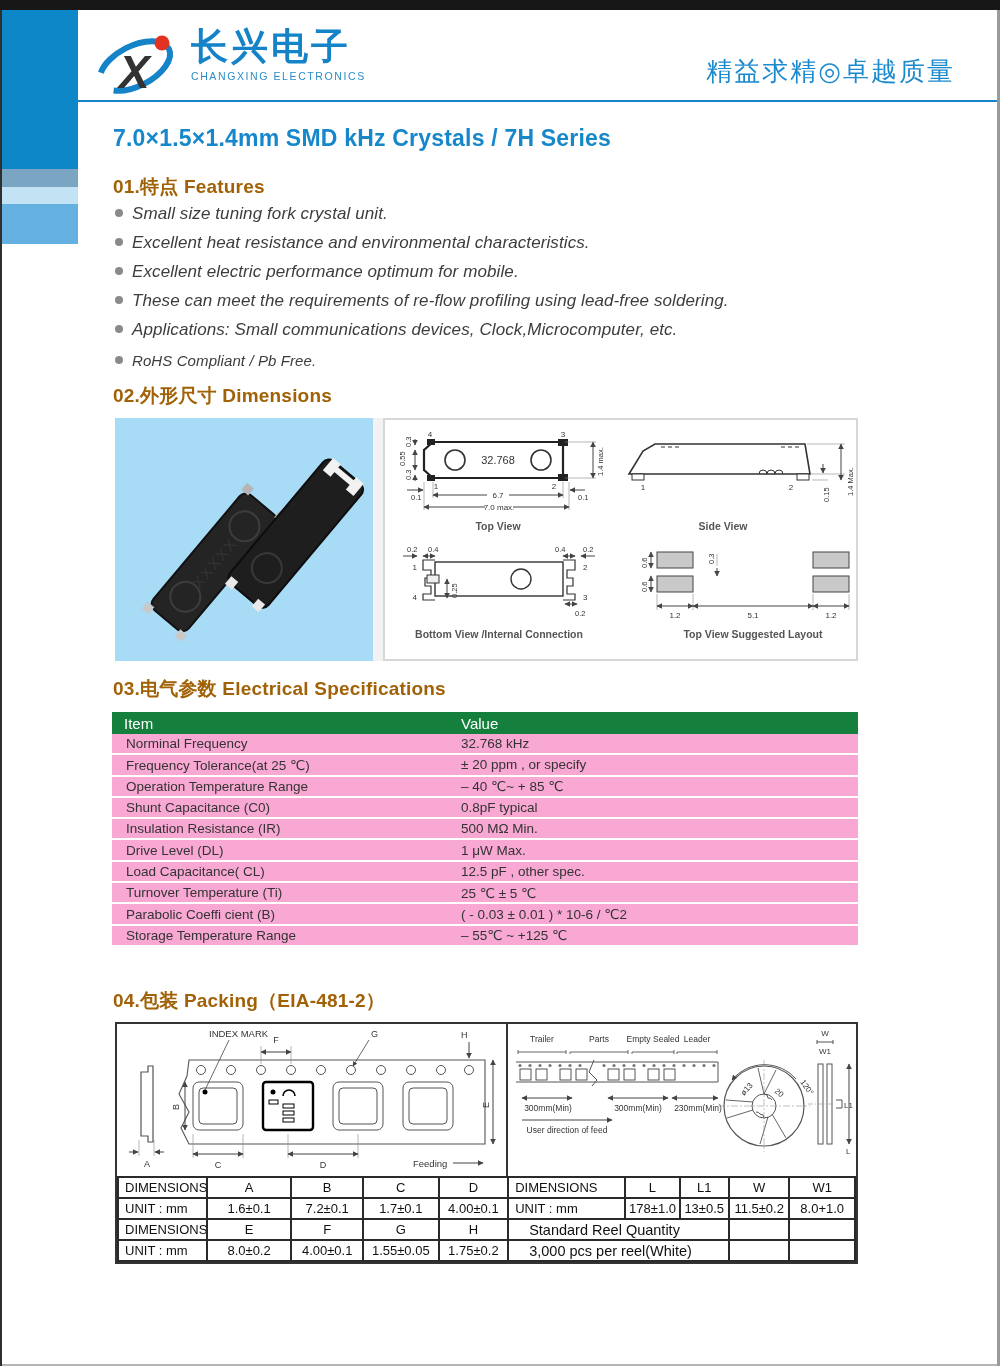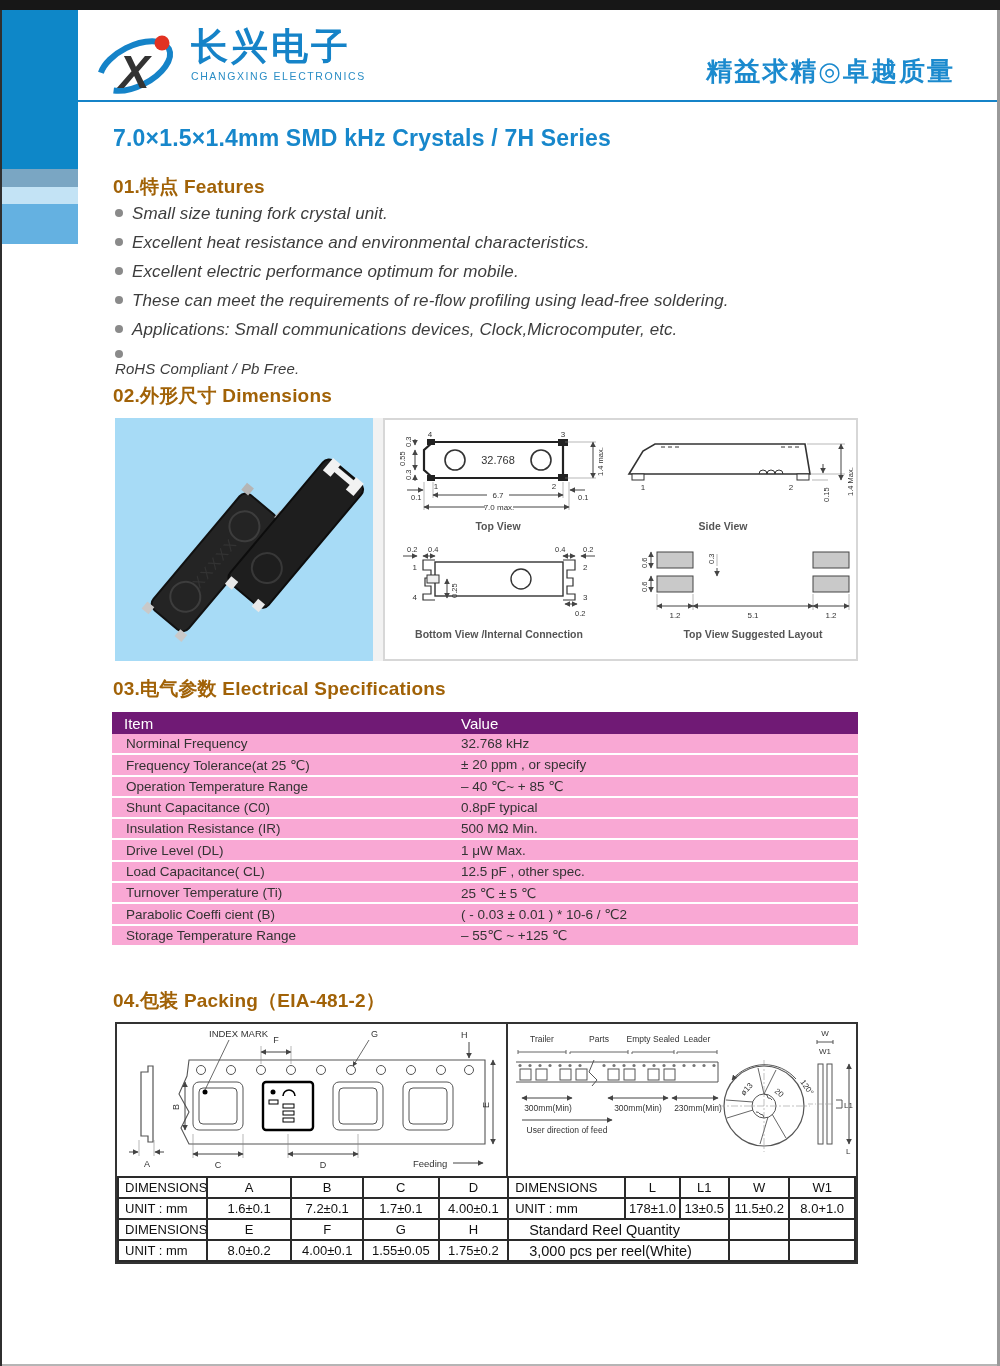--- a/index.html
+++ b/index.html
@@ -11,41 +11,41 @@
   .sidebar{position:absolute;top:10px;left:2px;width:76px;}
   .sb1{height:159px;background:#0e87c8;}
   .sb2{height:18px;background:#7aa6c3;}
   .sb3{height:17px;background:#c3e3f5;}
   .sb4{height:40px;background:#64b1e1;}
   
   .logo{position:absolute;left:95px;top:26px;display:flex;align-items:flex-start;}
   .logo-text{margin-left:10px;}
   .logo-cn{font-size:37px;font-weight:bold;color:#1583c8;letter-spacing:3px;line-height:1.15;}
   .logo-en{font-size:10.5px;color:#2a8dc5;letter-spacing:1.6px;margin-top:1px;}
-  .slogan{position:absolute;right:45px;top:54px;font-size:26px;color:#1b8ace;letter-spacing:2px;font-weight:bold;}
+  .slogan{position:absolute;right:45px;top:54px;font-size:26px;color:#1b8ace;letter-spacing:2px;}
   .header-rule{position:absolute;top:100px;left:78px;right:3px;height:2px;background:#1583c8;}
   
   .abs{position:absolute;}
   h1.title{margin:0;font-size:23px;font-weight:bold;color:#1787cb;letter-spacing:.2px;}
   h2.sec{margin:0;font-size:19px;font-weight:bold;color:#a16207;letter-spacing:.2px;}
   ul.features{margin:0;padding:0;list-style:none;width:860px;}
   ul.features li{display:flex;align-items:baseline;font-size:17px;color:#3d3d3d;margin-bottom:9px;letter-spacing:.1px;font-style:italic;}
   ul.features li .dot{flex:0 0 auto;width:8px;height:8px;border-radius:50%;background:#8a8a8a;margin-right:9px;position:relative;top:-2px;}
-  ul.features li.small{font-size:15px;margin-top:12px;flex-direction:column;}
+  ul.features li.small{font-size:15px;margin-top:12px;}
   
   .dimfig{width:743px;height:243px;display:flex;}
   .photo{width:258px;height:243px;background:#a7dbf6;}
   .dgap{width:10px;height:243px;background:#f2f2f2;}
   .drawing{width:475px;height:243px;background:#fff;border:2px solid #d7d7d7;box-sizing:border-box;}
   svg{font-family:"Liberation Sans","DejaVu Sans",sans-serif;}
   svg text{fill:#333;}
   .cap{font-weight:bold;fill:#555;}
   
   table.espec{border-collapse:collapse;width:746px;}
-  table.espec th{background:#701a75;color:#fff;font-weight:normal;text-align:left;font-size:15px;height:22px;padding:0 0 0 12px;}
+  table.espec th{background:#15803d;color:#fff;font-weight:normal;text-align:left;font-size:15px;height:22px;padding:0 0 0 12px;}
   table.espec td{background:#f9a8d4;color:#333;font-size:13.5px;height:19.3px;padding:0 0 0 14px;border-bottom:2px solid #fff;}
   table.espec td.val{padding-left:12px;}
   table.espec .c0{width:325px;}
   
   .packbox{width:743px;border:2px solid #333;box-sizing:border-box;background:#fff;}
   .packdraw{display:flex;height:152px;}
   .pd-left{width:391px;border-right:2px solid #333;box-sizing:border-box;}
   .pd-right{width:348px;}
   table.ptab{border-collapse:collapse;width:100%;table-layout:fixed;}
   table.ptab td{border:2px solid #2a2a2a;font-size:13px;height:19px;padding:0 3px;text-align:center;color:#111;overflow:hidden;white-space:nowrap;}

